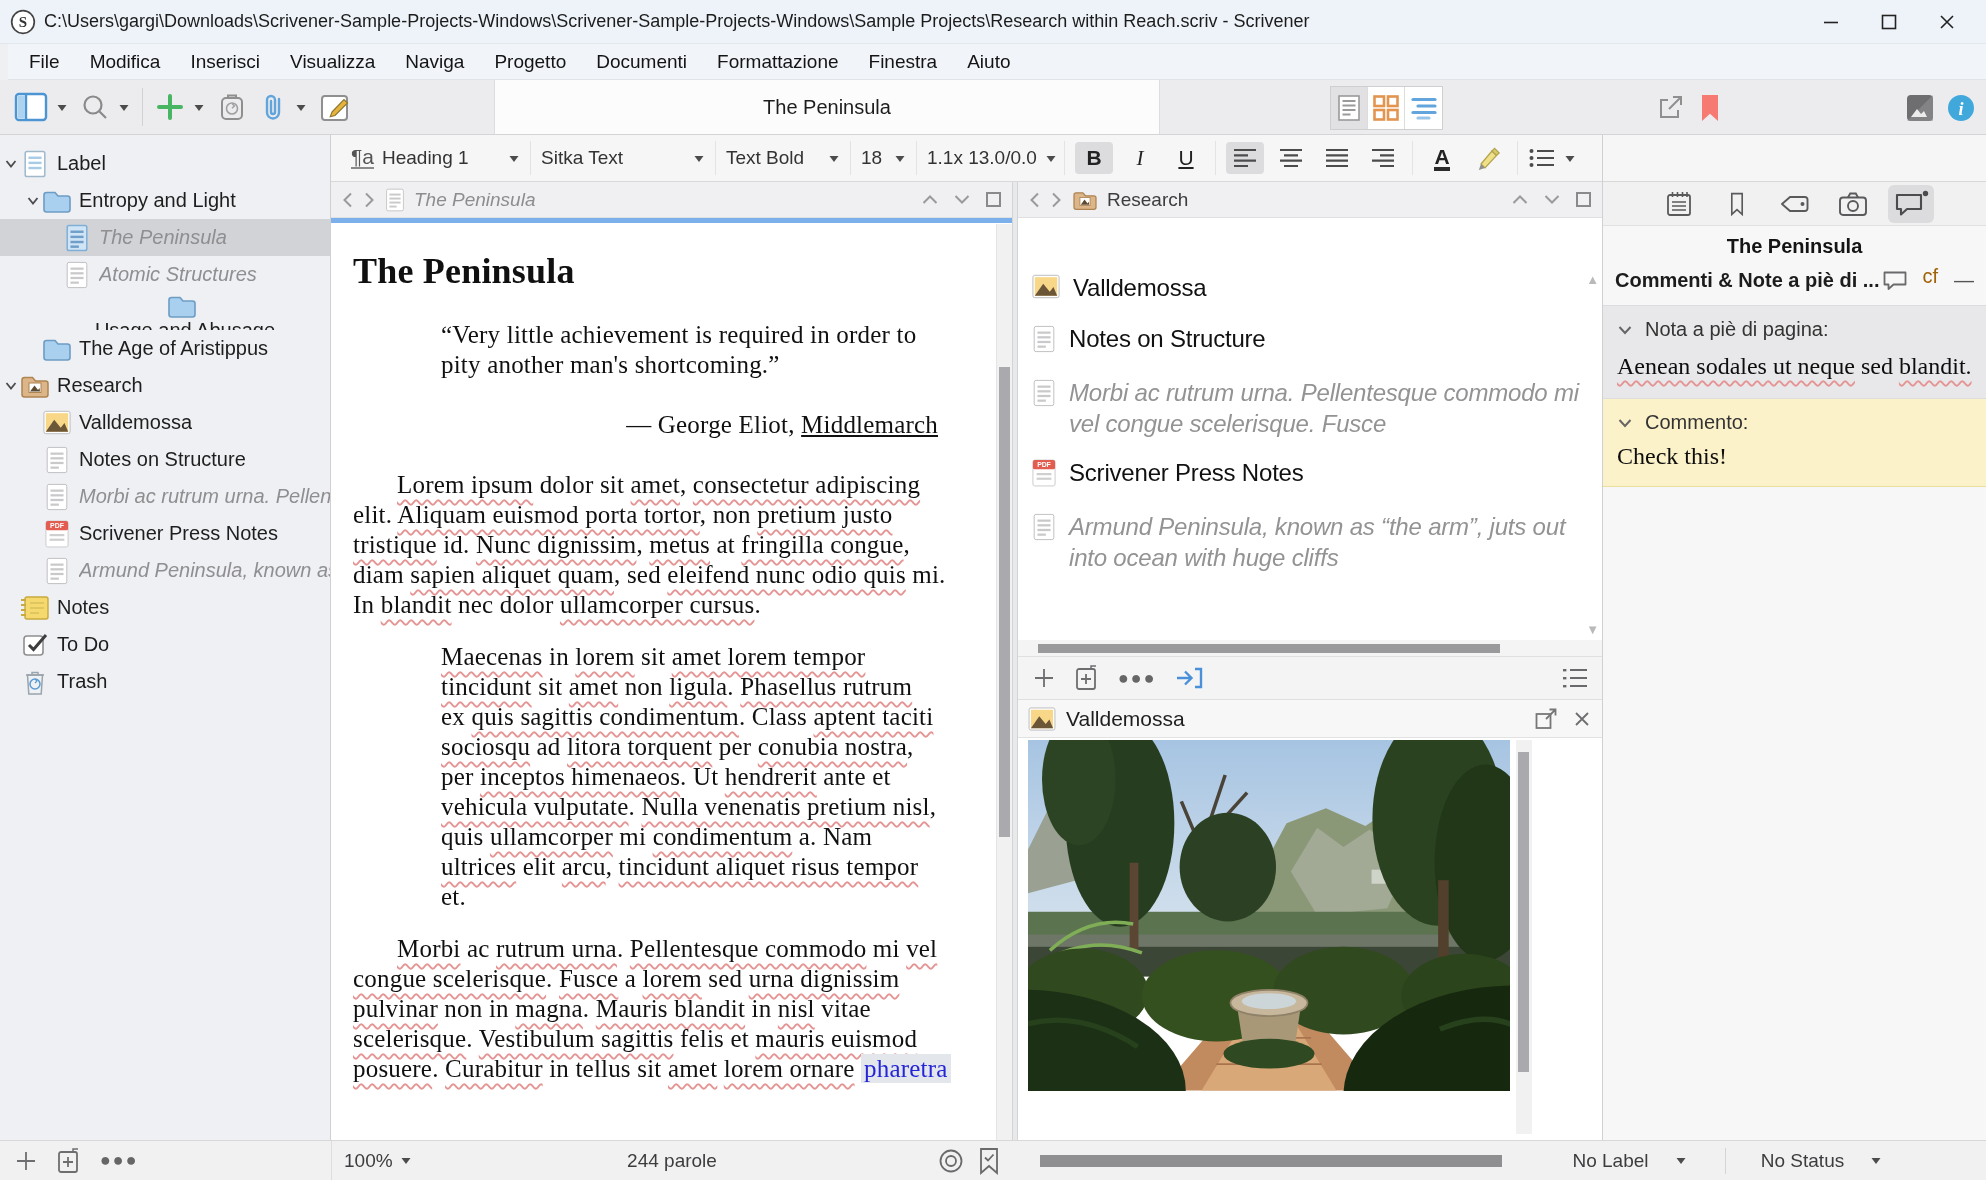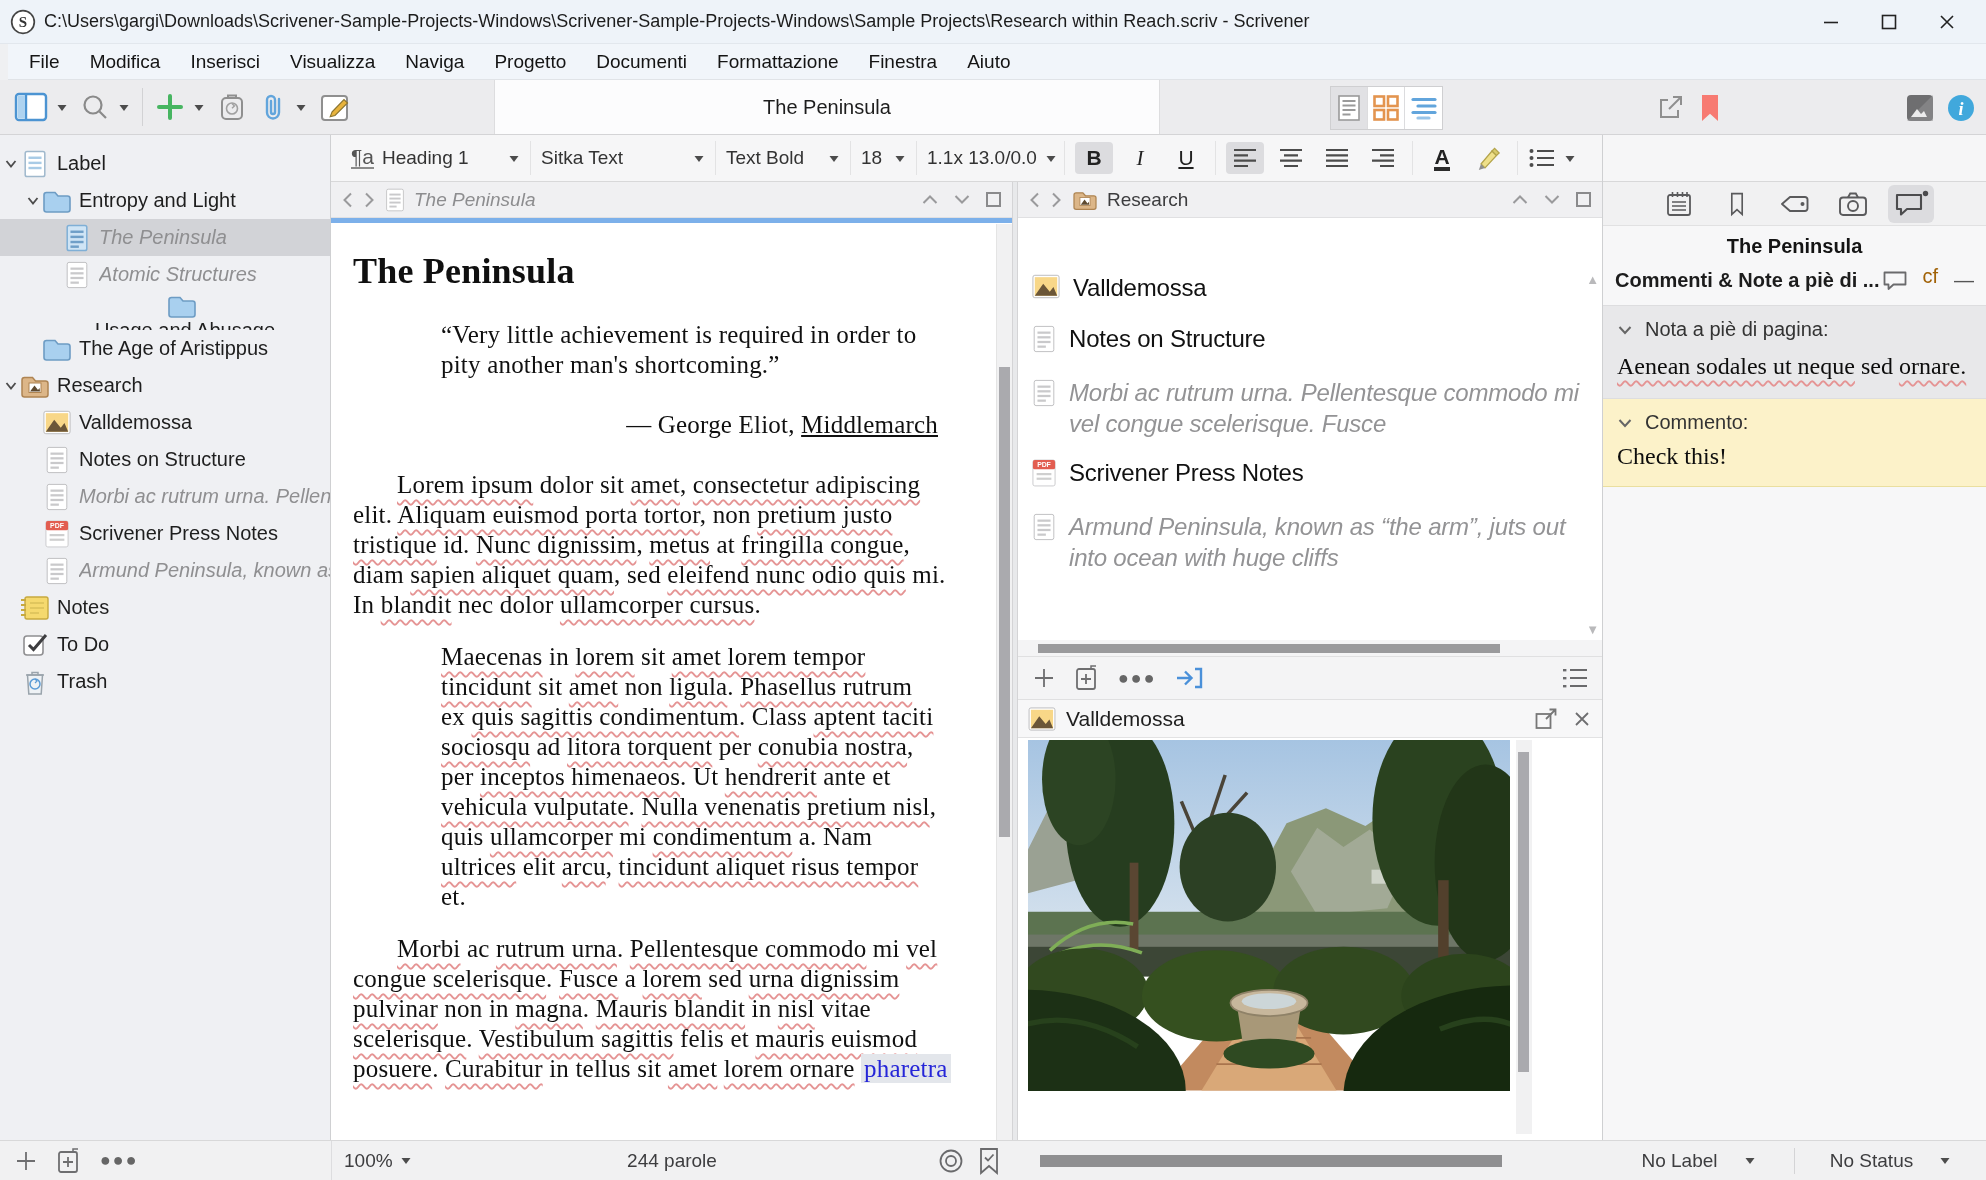--- a/index.html
+++ b/index.html
@@ -124,21 +124,21 @@
   
   .statusbar { position:absolute; left:0; right:0; bottom:0; height:40px; background:#f1f1f2; border-top:1px solid #d8d8d9; font-size:19px; color:#3d3d3f; }
   .sb-cell { position:absolute; top:0; height:100%; display:flex; align-items:center; }
   .sb-binder { left:0; width:330px; gap:18px; padding-left:14px; }
   .sb-editor { left:331px; width:681px; padding:0 12px; border-left:1px solid #dddddf; }
   .sb-words { position:absolute; left:0; right:0; text-align:center; }
   .sb-right-icons { margin-left:auto; display:flex; gap:14px; z-index:2; }
   .sb-zoom { display:flex; align-items:center; gap:7px; z-index:2; }
   .sb-rp { left:1018px; width:584px; }
   .sb-rthumb { position:absolute; left:22px; top:14px; width:462px; height:12px; background:#8f8f91; }
-  .sb-insp { left:1603px; right:0; width:383px; }
+  .sb-insp { left:1534px; right:0; width:383px; }
   .sb-half { flex:1; display:flex; align-items:center; justify-content:center; gap:26px; height:100%; }
   .sb-div { width:1px; height:26px; background:#d4d4d6; }
 </style>
 </head>
 <body>
 
 <div class="app">
 
   <div class="titlebar">
     <span class="ic">
@@ -964,21 +964,21 @@
     </div>
     <div class="fn-card">
       <div class="card-head">
         <span class="ic">
             <svg width="16" height="12" viewBox="0 0 16 12">
               <path d="M2.5 3 L8 9 l5.5 -6" fill="none" stroke="#666" stroke-width="2"></path>
             </svg>
           </span>
         <span>Nota a piè di pagina:</span>
       </div>
-      <div class="fn-text"><span class="sq">Aenean sodales ut neque</span><span> sed </span><span class="sq">ornare.</span></div>
+      <div class="fn-text"><span class="sq">Aenean sodales ut neque</span><span> sed </span><span class="sq">blandit.</span></div>
     </div>
     <div class="cm-card">
       <div class="card-head">
         <span class="ic">
             <svg width="16" height="12" viewBox="0 0 16 12">
               <path d="M2.5 3 L8 9 l5.5 -6" fill="none" stroke="#666" stroke-width="2"></path>
             </svg>
           </span>
         <span>Commento:</span>
       </div>

